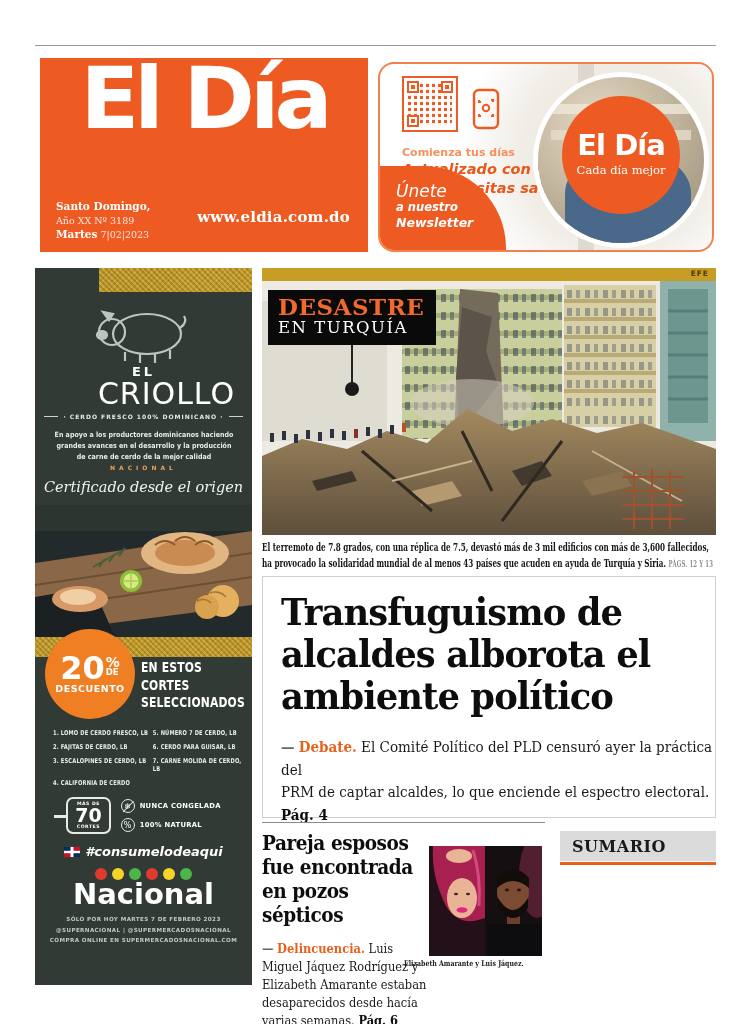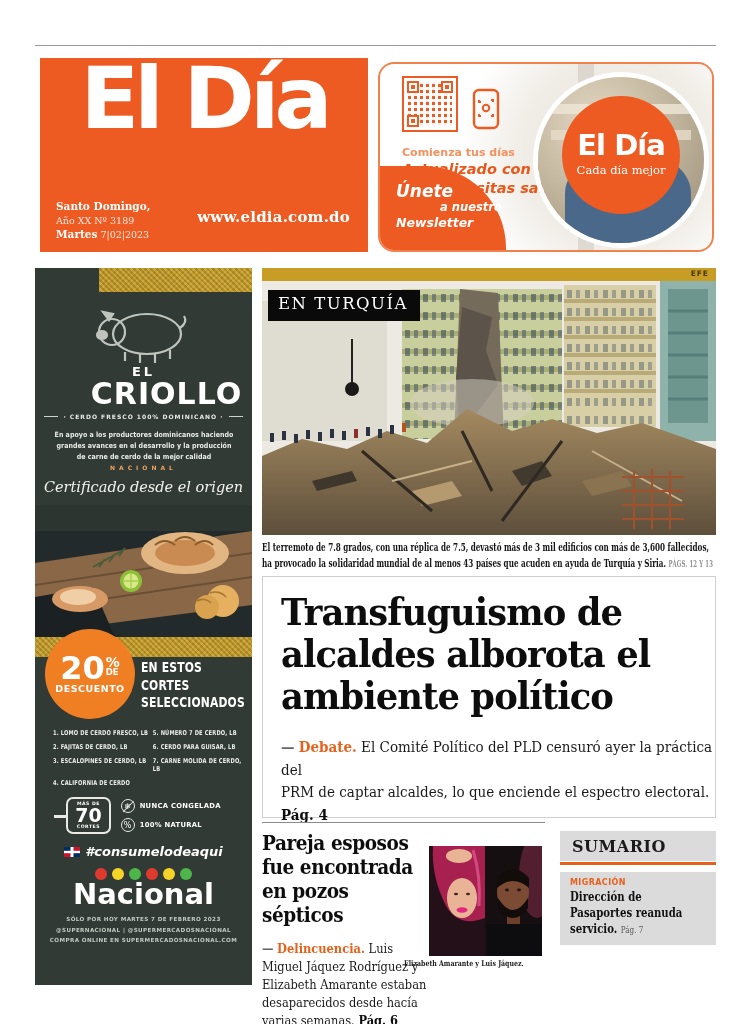--- a/index.html
+++ b/index.html
@@ -32,22 +32,22 @@
                        repeating-linear-gradient(90deg, var(--orange,#EE5B22) 0 3px, #fff 3px 6px); position:relative; }
   .finder { position:absolute; width:12px; height:12px; border:2px solid var(--orange,#EE5B22); background:#fff; }
   .finder i { position:absolute; left:2px; top:2px; width:4px; height:4px; background:var(--orange,#EE5B22); }
   .f1{left:-1px;top:-1px;} .f2{right:-1px;top:-1px;} .f3{left:-1px;bottom:-1px;}
   .phone { position:absolute; left:92px; top:24px; }
   .promo-text { position:absolute; left:22px; top:82px; }
   .promo-l1 { color:#f4925f; font-size:11px; font-weight:bold; }
   .promo-l2 { color:#e8581c; font-size:14.5px; font-weight:bold; font-style:italic; line-height:1.15; margin-top:2px; }
   .join { position:absolute; left:-2px; bottom:-2px; width:128px; height:86px; background:var(--orange,#EE5B22);
           border-top-right-radius:82px; color:#fff; padding:15px 0 0 18px; cursor:pointer; }
-  .join-l1 { font-size:17px; font-weight:bold; font-style:italic; }
-  .join-l2 { font-size:11.5px; font-style:italic; font-weight:bold; line-height:1.2;margin-left:44px; }
+  .join-l1 { font-size:17px; font-weight:normal; font-style:italic; }
+  .join-l2 { font-size:11.5px; font-style:italic; font-weight:bold; line-height:1.2; }
   .join-l3 { font-size:12.5px; font-weight:bold; font-style:italic; }
   .big-circle { position:absolute; right:8px; top:13px; width:166px; height:166px; border-radius:50%;
                 overflow:hidden; box-shadow:0 0 0 5px #fff;
                 background:radial-gradient(circle at 35% 28%, #e3d8c5 0%, #c4b79f 45%, #968a76 100%); }
   .shelf { position:absolute; left:8%; top:16%; width:84%; height:6%; background:#efe8d8; box-shadow:0 26px 0 #e6ddc9; opacity:.8; }
   .p-head { position:absolute; left:40%; top:16%; width:30%; height:32%; background:#241b14; border-radius:48% 48% 42% 42%; }
   .p-body { position:absolute; left:16%; top:46%; width:76%; height:58%; background:#49688a; border-radius:42% 42% 0 0; }
   .brand-circle { position:absolute; left:50%; top:47%; transform:translate(-50%,-50%); width:118px; height:118px;
                   border-radius:50%; background:var(--orange,#EE5B22); color:#fff; text-align:center; }
   .bc-logo { margin-top:32px; font-family:"DejaVu Sans", sans-serif; font-weight:bold; font-size:29px; letter-spacing:-1px; }
@@ -56,21 +56,21 @@
   
   .ad { position:absolute; left:35px; top:268px; width:217px; height:717px; background:var(--adbg,#313A34);
         overflow:hidden; font-family:"DejaVu Sans", sans-serif; color:#fff; }
   .burlap { background-color:var(--gold,#C79D25);
       background-image:repeating-linear-gradient(45deg, rgba(0,0,0,.16) 0 2px, rgba(0,0,0,0) 2px 4px),
                        repeating-linear-gradient(-45deg, rgba(255,255,255,.14) 0 2px, rgba(255,255,255,0) 2px 4px); }
   .ad-strip1 { position:absolute; top:0; left:64px; right:0; height:24px; }
   .ad-flow { position:absolute; top:28px; left:0; right:0; display:flex; flex-direction:column; align-items:center; }
   .pig { margin-top:6px; }
   .ad-el { font-size:13px; font-weight:bold; letter-spacing:3px; margin-top:-2px; }
-  .ad-brand { font-size:30px; font-weight:bold; letter-spacing:1px; margin-top:-3px;margin-left:46px; }
+  .ad-brand { font-size:30px; font-weight:normal; letter-spacing:1px; margin-top:-3px;margin-left:46px; }
   .ad-subrow { display:flex; align-items:center; gap:5px; margin-top:2px; }
   .ad-subrow .ln { width:14px; height:1px; background:#cfd3cf; }
   .ad-sub { font-size:6px; font-weight:bold; letter-spacing:1px; color:#e8eae6; }
   .ad-para { width:210px; margin-top:10px; font-size:7.2px; font-weight:bold; line-height:1.5; text-align:center;
              transform:scaleX(.88); transform-origin:center top; color:#e9ebe7; }
   .origen { position:relative; margin-top:6px; font-family:"DejaVu Serif", serif; font-style:italic;
             font-weight:bold; font-size:32px; line-height:1; }
   .origen-dot { position:absolute; left:58%; top:-3px; width:7px; height:7px; border-radius:50%; background:var(--orange,#EE5B22); }
   .origen-sub { font-size:6px; letter-spacing:4px; color:#f0a35c; font-weight:bold; margin-top:2px; }
   .certified { font-family:"DejaVu Serif", serif; font-style:italic; font-size:14.5px; margin-top:8px; color:#f2f3ef; }
@@ -404,20 +404,21 @@
           <rect x="104" y="146" width="4" height="9"></rect>
         <rect x="116" y="148" width="4" height="9"></rect>
           <rect x="128" y="144" width="4" height="9"></rect>
       </g>
       <rect x="92" y="148" width="4" height="9" fill="#8a2f2a"></rect>
       <rect x="140" y="142" width="4" height="9" fill="#b5541e"></rect>
       <path d="M90,58 v44" stroke="#222" stroke-width="2"></path>
       <circle cx="90" cy="108" r="7" fill="#1a1a1a"></circle>
     </svg>
     <div class="overlay-box">
+      <div class="ov-l1">DESASTRE</div>
       <div class="ov-l2">EN TURQUÍA</div>
     </div>
   </div>
 
   <div class="caption">
     <span>El terremoto de 7.8 grados, con una réplica de 7.5, devastó más de 3 mil edificios con más de 3,600 fallecidos, ha provocado la solidaridad mundial de al menos 43 países que acuden en ayuda de Turquía y Siria.</span>
     <span class="pgs">PÁGS. 12 Y 13</span>
   </div>
 
   <div class="lead-box">
@@ -459,23 +460,16 @@
       <ellipse cx="78" cy="44" rx="2" ry="1.4" fill="#241812"></ellipse>
       <ellipse cx="90" cy="44" rx="2" ry="1.4" fill="#241812"></ellipse>
       <rect x="58" y="78" width="55" height="32" fill="#0d0d0f"></rect>
     </svg>
     <div class="couple-cap">Elizabeth Amarante y Luis Jáquez.</div>
   </div>
 
   <div class="sumario">
     <div class="sum-title">SUMARIO</div>
     <div class="sum-rule"></div>
-    <div class="sum-item">
-      <div class="sum-kicker">MIGRACIÓN</div>
-      <div class="sum-body">
-        <span>Dirección de Pasaportes reanuda servicio.</span>
-        <span class="sum-page">Pág. 7</span>
-      </div>
-    </div>
 
   </div>
 
 </div>
 
 </body></html>

